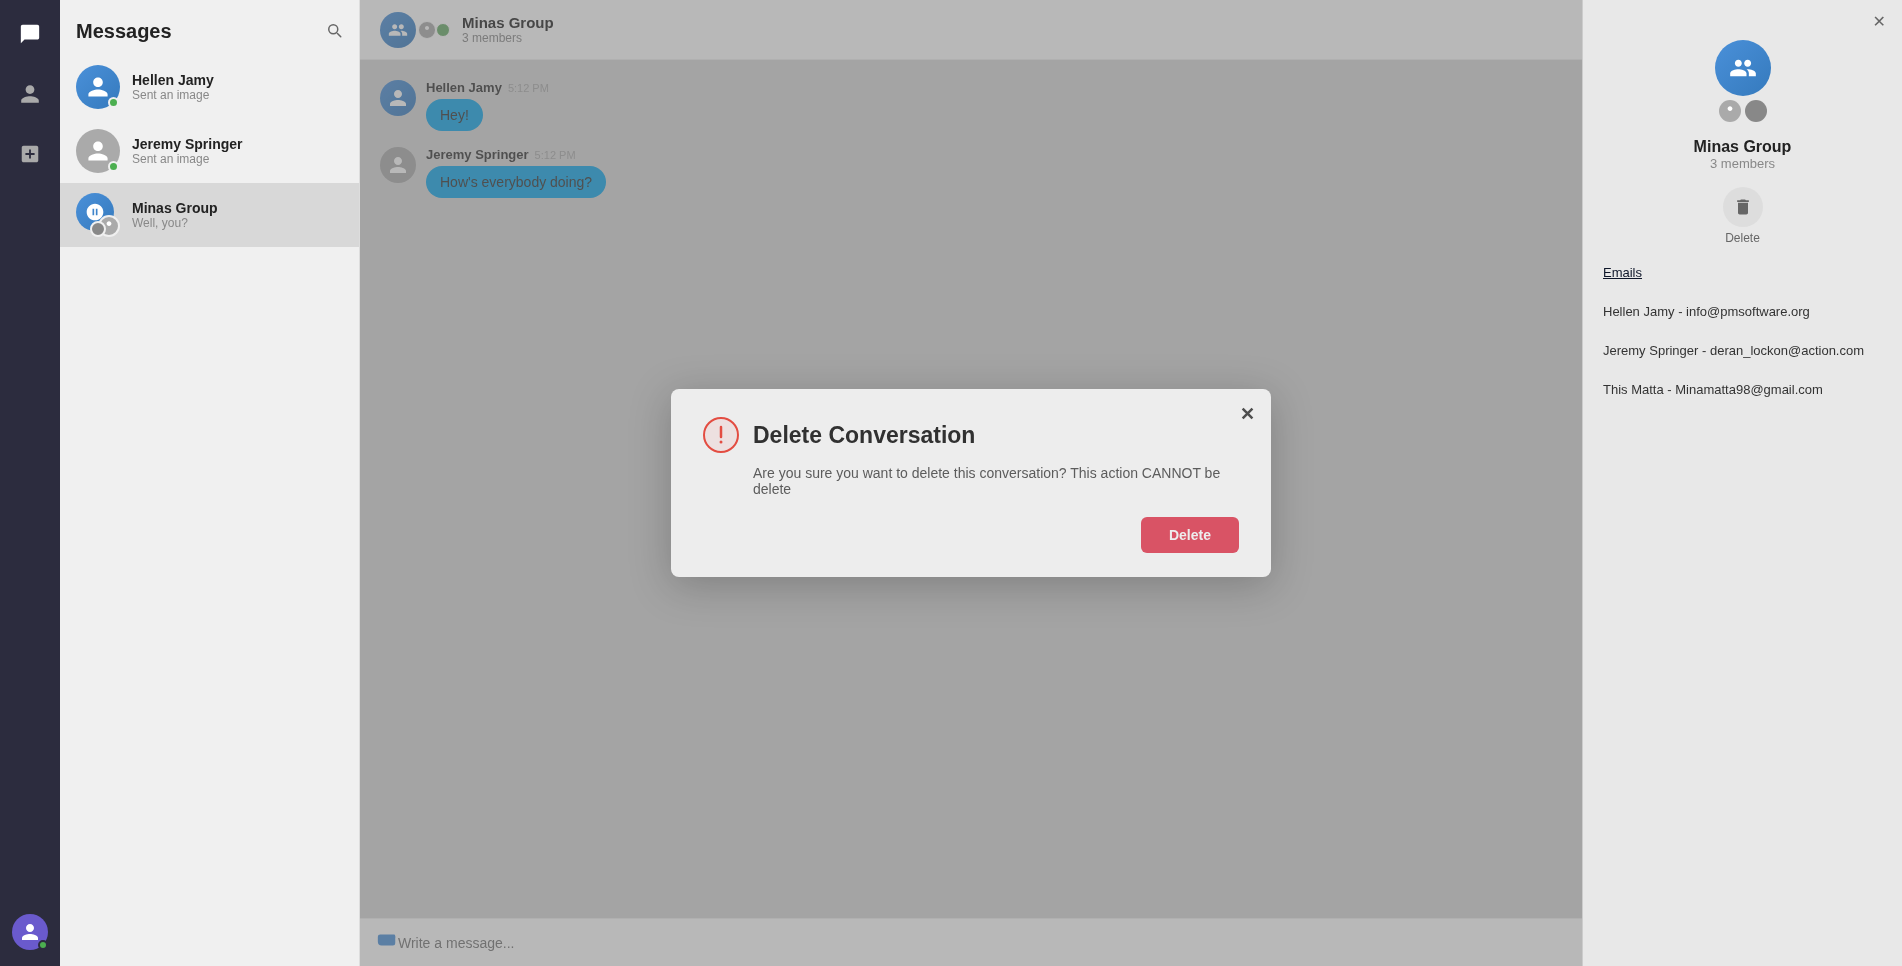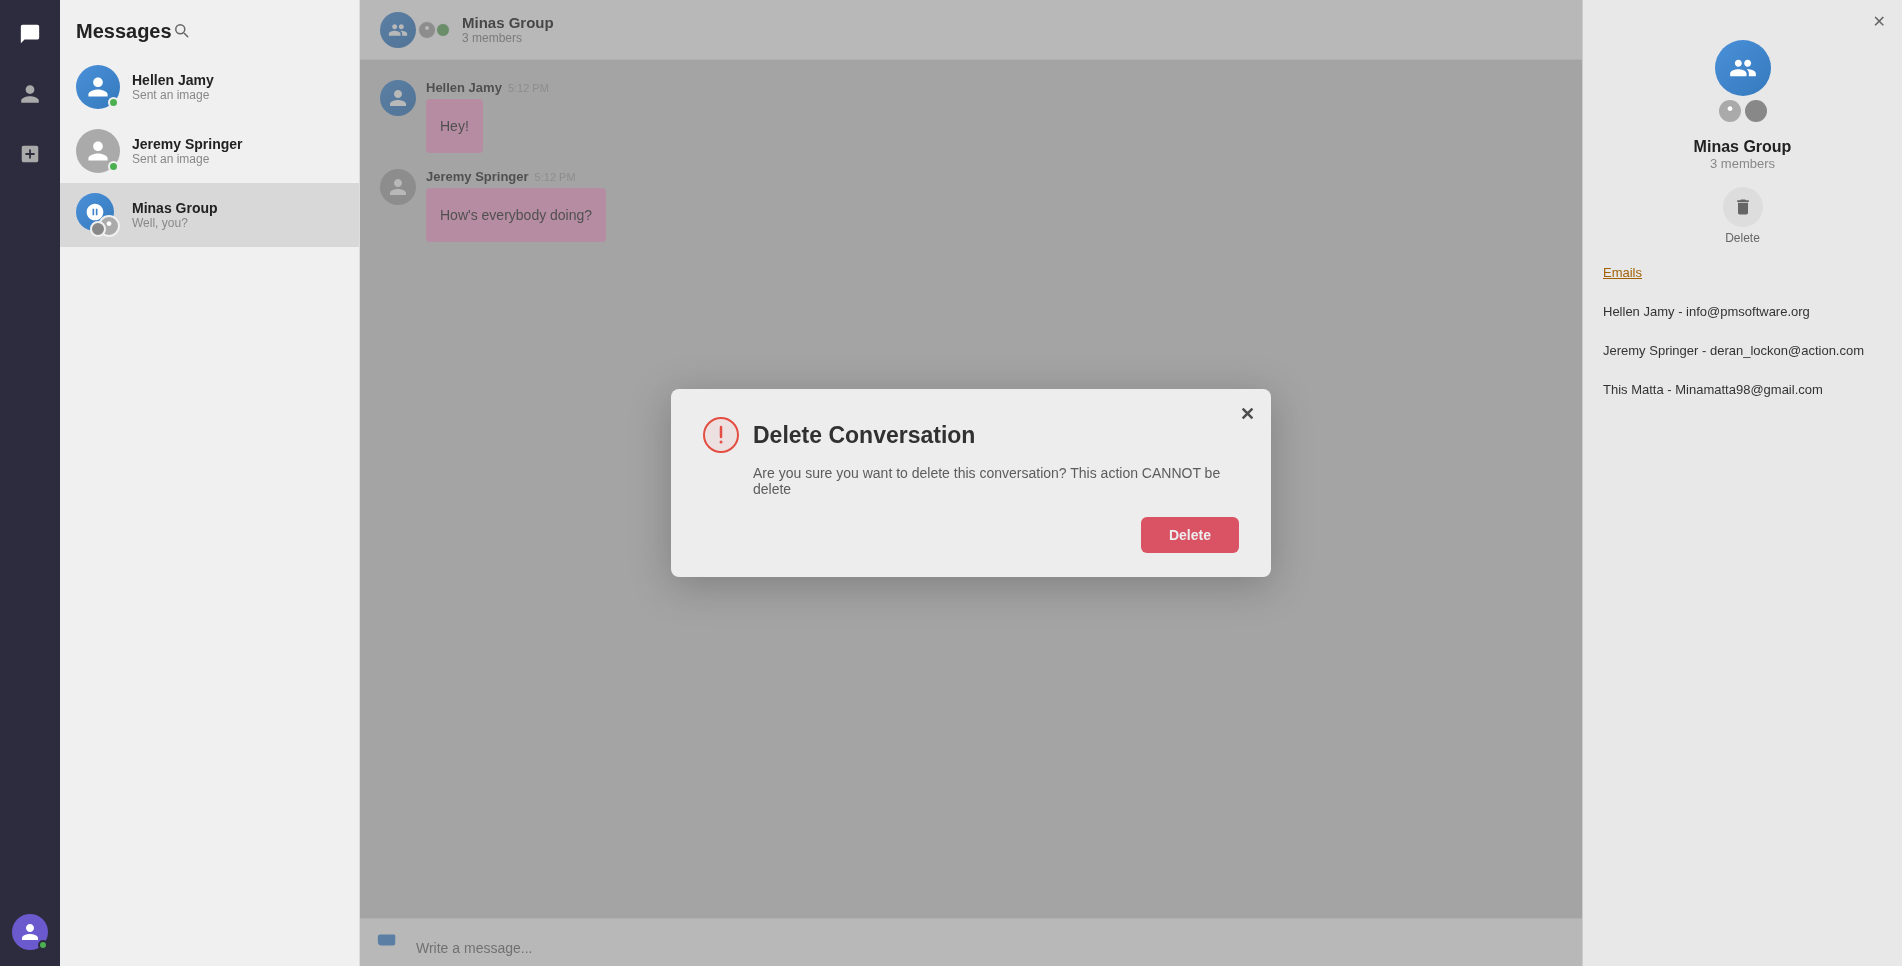--- a/index.html
+++ b/index.html
@@ -32,20 +32,21 @@
     .sidebar {
       width: 300px;
       background: #f0f0f0;
       display: flex;
       flex-direction: column;
       border-right: 1px solid #ddd;
     }
     .sidebar-header {
       display: flex;
       align-items: center;
+      justify-content: space-between;
       padding: 20px 16px 12px;
     }
     .sidebar-title { font-size: 20px; font-weight: 600; color: #222; }
     .sidebar-search-icon { color: #666; cursor: pointer; }
 
     .contact-item {
       display: flex; align-items: center;
       padding: 10px 16px;
       cursor: pointer;
       gap: 12px;
@@ -130,35 +131,35 @@
       flex-shrink: 0;
       background: linear-gradient(135deg, #4a90d9, #357abd);
       display: flex; align-items: center; justify-content: center;
     }
     .msg-avatar.gray { background: #aaa; }
     .msg-content {}
     .msg-meta { display: flex; align-items: baseline; gap: 6px; margin-bottom: 4px; }
     .msg-sender { font-size: 13px; font-weight: 600; color: #333; }
     .msg-time { font-size: 11px; color: #aaa; }
     .msg-bubble {
-      background: #f9a8d4;
-      border-radius: 4px;
-      padding: 19px 14px;
+      background: #0ea5e9;
+      border-radius: 16px;
+      padding: 8px 14px;
       font-size: 14px;
       color: #333;
       display: inline-block;
       max-width: 400px;
     }
 
     .chat-input-bar {
       background: #fff;
       padding: 10px 16px;
       display: flex;
-      align-items: flex-end;
-      gap: 18px;
+      align-items: center;
+      gap: 0;
       border-top: 1px solid #eee;
     }
     .chat-input-icon { color: #4a90d9; font-size: 20px; }
     .chat-input {
       flex: 1; border: none; outline: none;
       font-size: 14px; color: #999;
       background: transparent;
     }
 
     
@@ -199,21 +200,21 @@
     }
     .panel-action-icon {
       width: 40px; height: 40px; border-radius: 50%;
       background: #ddd;
       display: flex; align-items: center; justify-content: center;
       font-size: 18px; color: #555;
     }
     .panel-action-label { font-size: 12px; color: #666; }
 
     .panel-emails-section { width: 100%; }
-    .panel-emails-title { font-size: 13px; color: #a16207; margin-bottom: 8px; text-decoration: underline; }
+    .panel-emails-title { font-size: 13px; color: #0f172a; margin-bottom: 8px; text-decoration: underline; }
     .panel-email-item { font-size: 13px; color: #333; margin-bottom: 4px; margin-top: 24px; }
 
     
     .modal-overlay {
       position: absolute;
       top: 0; left: 0; right: 0; bottom: 0;
       background: rgba(100,100,100,0.4);
       display: flex; align-items: center; justify-content: center;
       z-index: 100;
     }

